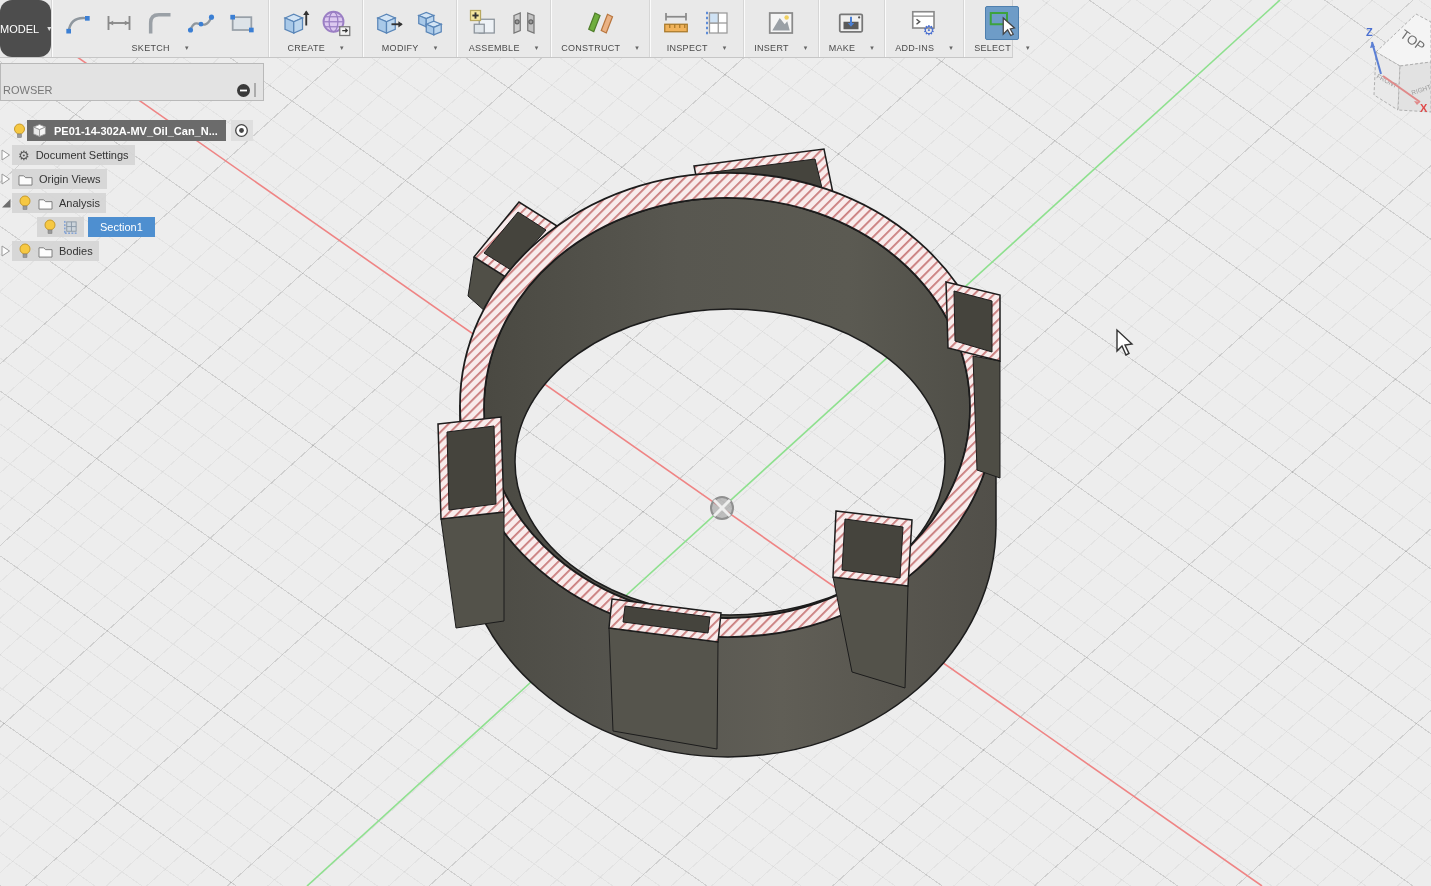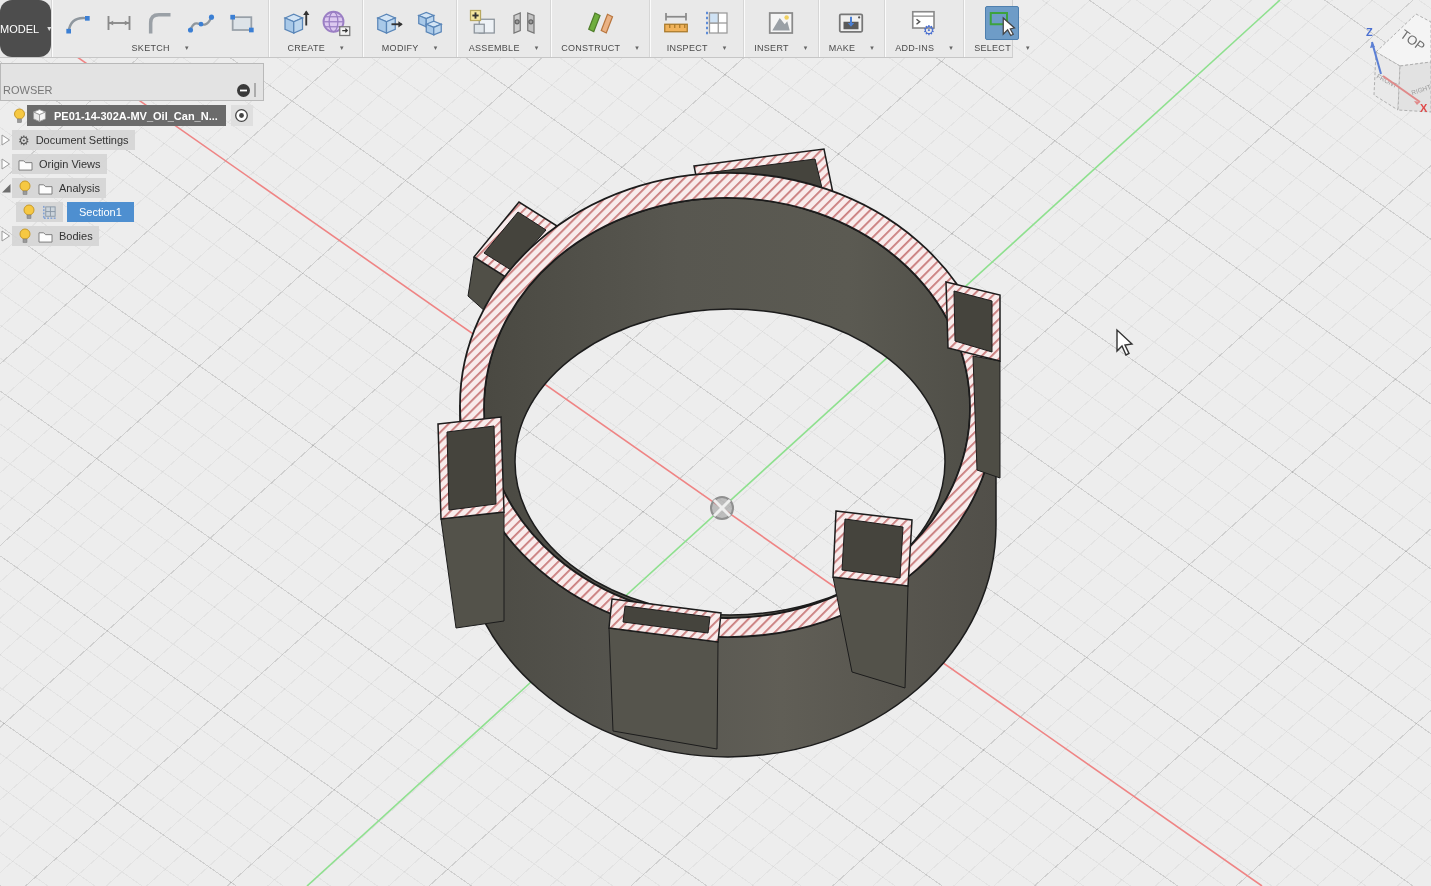--- a/index.html
+++ b/index.html
@@ -32,21 +32,21 @@
   .tlabel{font-size:9px;color:#4a4a4a;letter-spacing:.3px;display:flex;gap:15px;
     align-items:center;white-space:nowrap;margin-top:2px;}
   .tlabel .caret{font-size:7px;color:#666;}
 
   
   .browser{position:absolute;left:0;top:63px;width:266px;font-size:11px;color:#333;}
   .bheader{height:20px;background:#e3e3e3;border:1px solid #b9b9b9;display:flex;
     align-items:center;padding:16px 4px 0 2px;color:#787878;width:256px;}
   .bheader .btitle{flex:1;}
   .brow{display:flex;align-items:center;height:20px;margin-top:4px;}
-  .brow.root{margin-top:4px;height:21px;}
+  .brow.root{margin-top:19px;height:21px;}
   .tw{width:12px;display:flex;justify-content:center;}
   .chip{display:flex;align-items:center;gap:6px;background:rgba(213,213,213,0.92);
     padding:0 10px 0 4px;height:100%;}
   .chip.dark{background:#6b6b6b;color:#fff;font-weight:bold;padding:0 8px 0 4px;}
   .chip.blue{background:#4e8fd0;color:#fff;margin-left:4px;padding:0 12px;}
   .chip.iconpad{padding:0 6px;}
   .radio{margin-left:5px;background:rgba(222,222,222,0.95);height:21px;width:22px;
     display:flex;align-items:center;justify-content:center;}
 
   
@@ -450,21 +450,21 @@
           <circle cx="7" cy="6" r="5" fill="#f6c842" stroke="#c79a2a"></circle>
           <rect x="5" y="11" width="4" height="3.5" fill="#9a9a9a" stroke="#777" stroke-width="0.5"></rect>
         </svg>
       <svg width="15" height="13" viewBox="0 0 16 14">
           <path d="M1 3 h5 l2 2 h7 v8 h-14 z" fill="#fdfdfd" stroke="#777"></path>
         </svg>
       <span>Analysis</span>
     </div>
   </div>
 
-  <div class="brow" style="padding-left:16px;">
+  <div class="brow" style="padding-left:37px;">
     <div class="chip iconpad">
       <svg width="14" height="16" viewBox="0 0 14 16">
           <circle cx="7" cy="6" r="5" fill="#f6c842" stroke="#c79a2a"></circle>
           <rect x="5" y="11" width="4" height="3.5" fill="#9a9a9a" stroke="#777" stroke-width="0.5"></rect>
         </svg>
       <svg width="15" height="15" viewBox="0 0 16 16">
           <rect x="4" y="2" width="10" height="10" fill="#ccd4db" stroke="#8a98a6"></rect>
           <line x1="9" y1="2" x2="9" y2="12" stroke="#8a98a6"></line>
           <line x1="4" y1="7" x2="14" y2="7" stroke="#8a98a6"></line>
           <line x1="2" y1="1" x2="2" y2="14" stroke="#4a7fd4" stroke-dasharray="2,1.5"></line>

